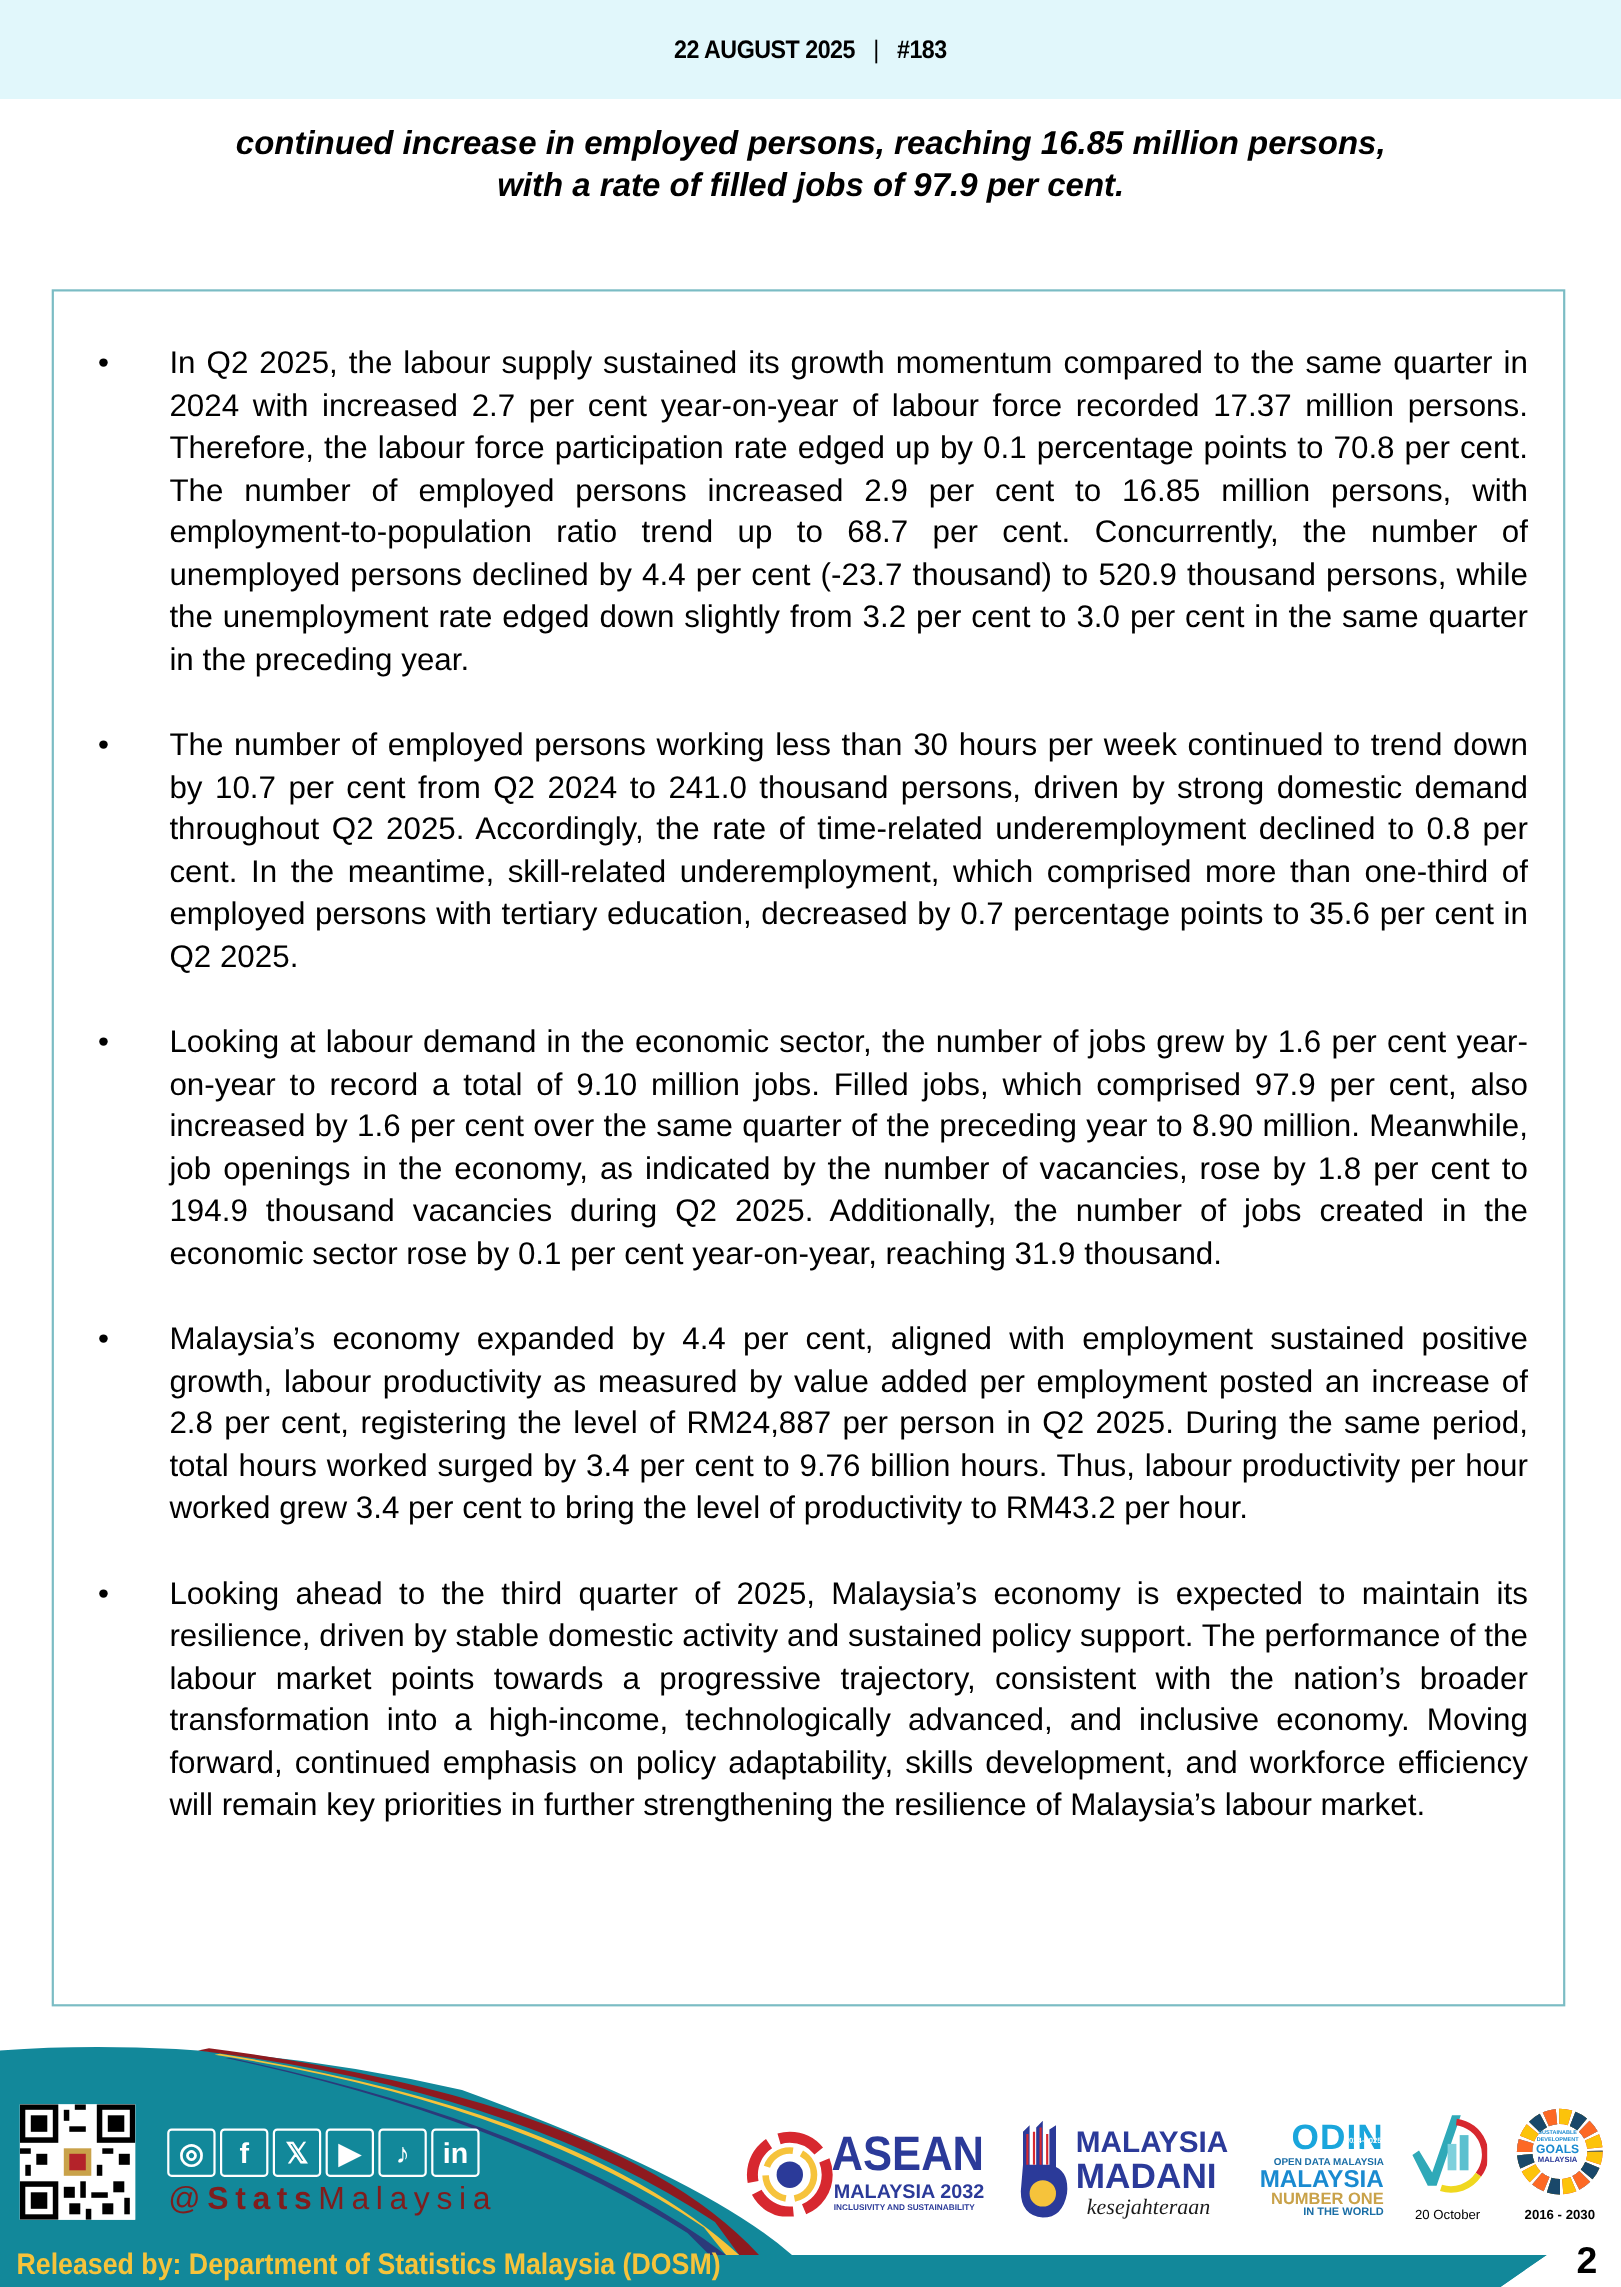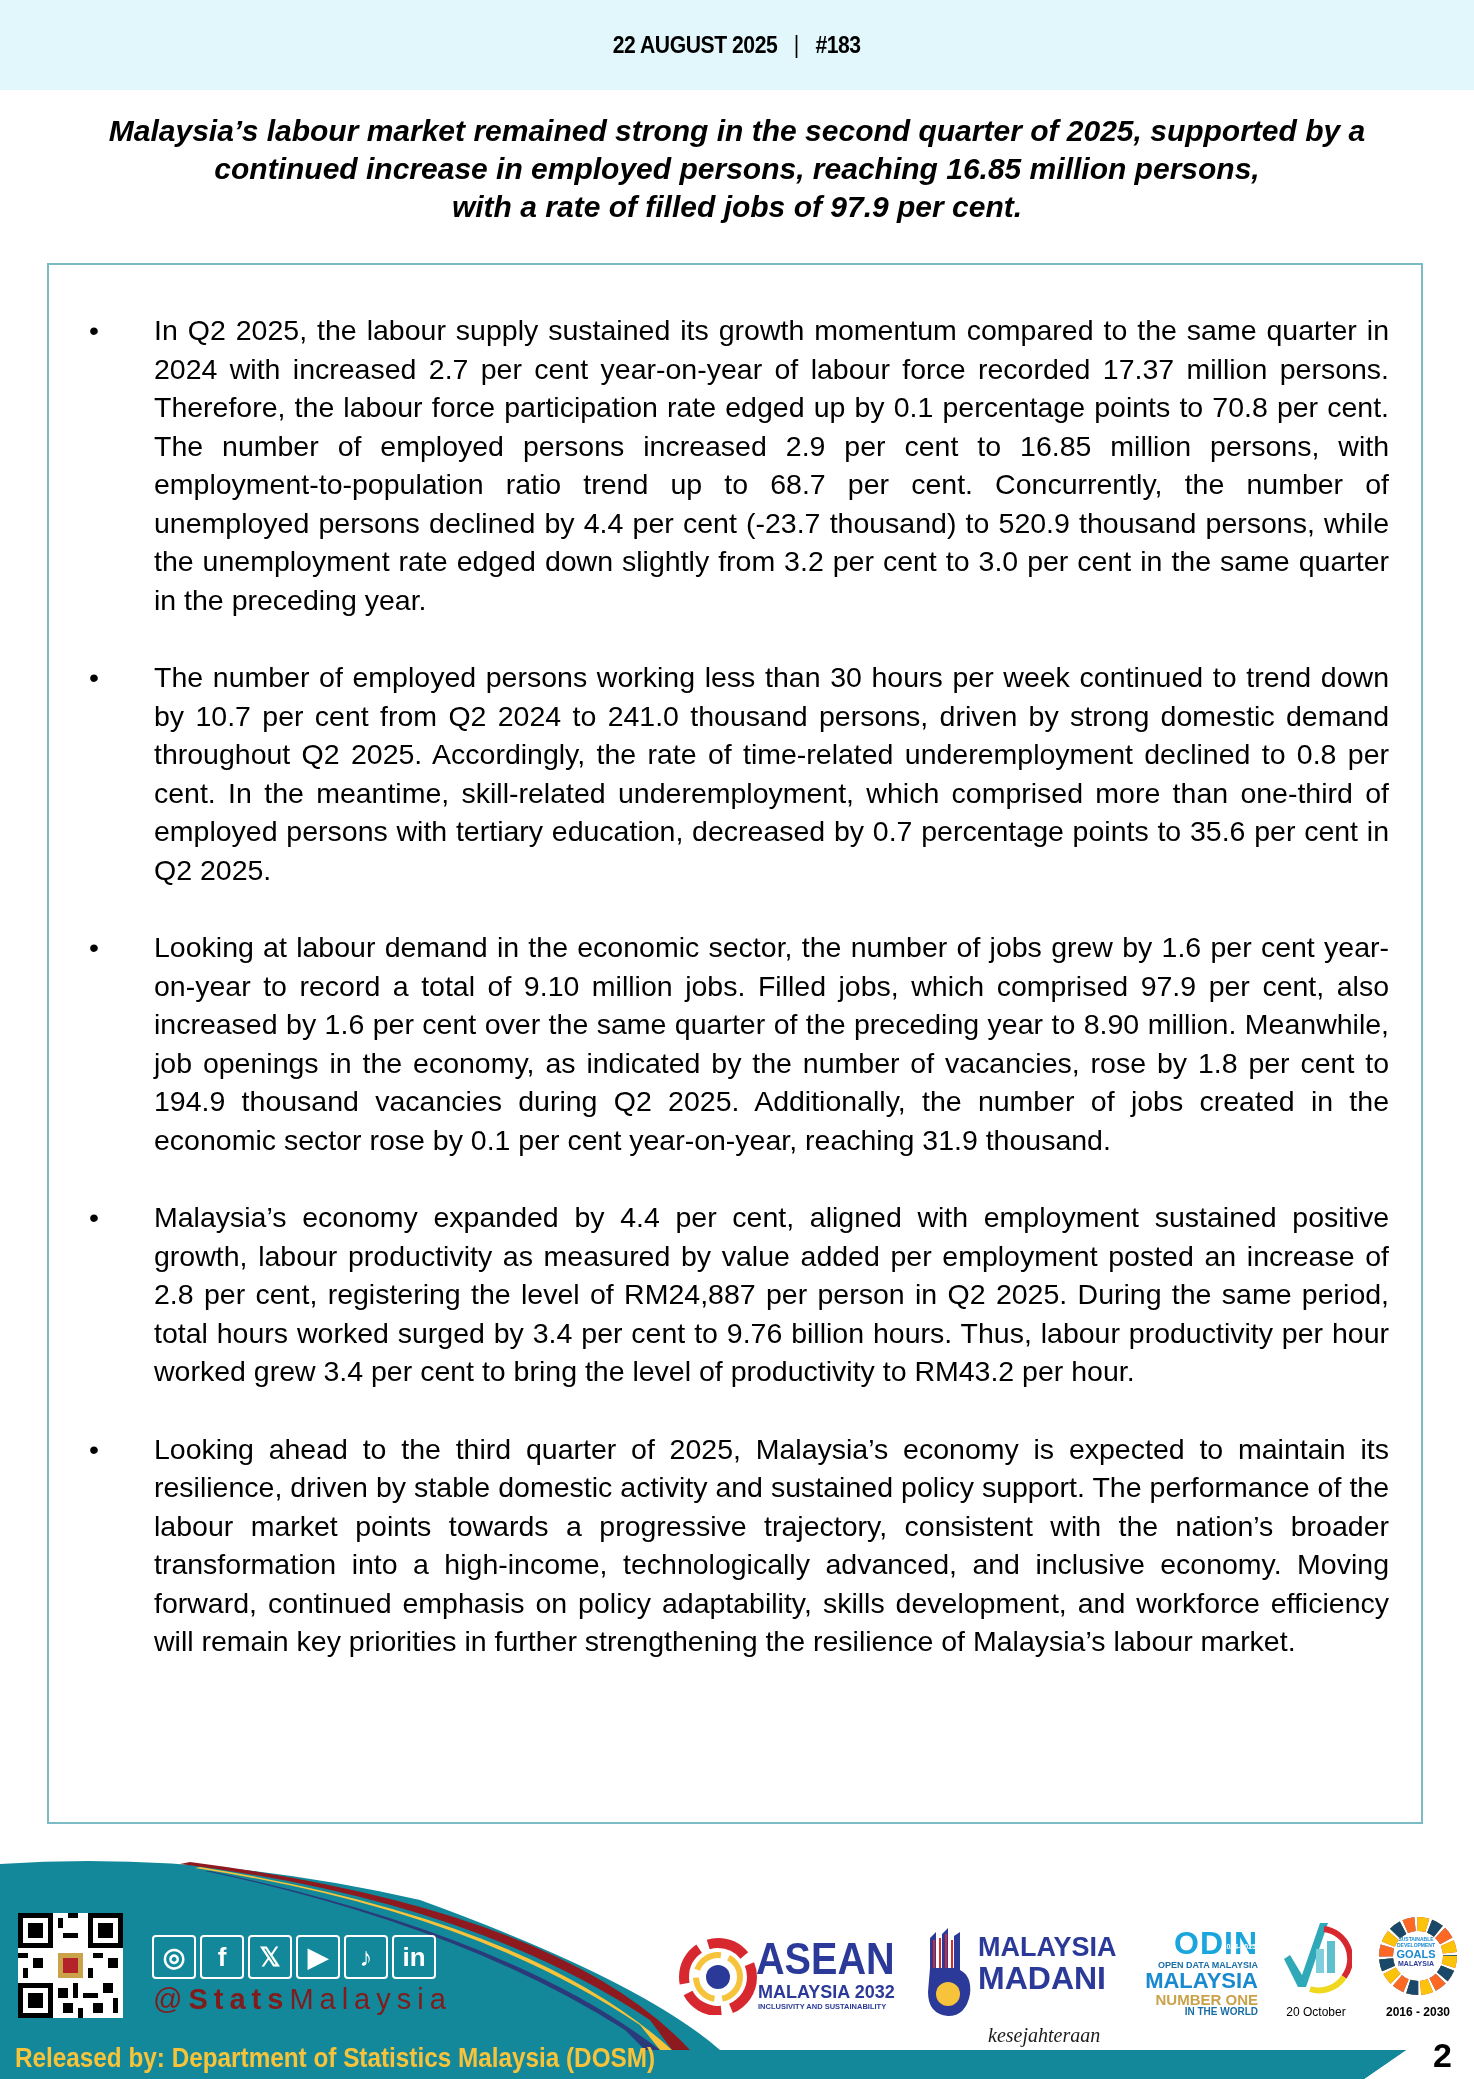--- a/index.html
+++ b/index.html
@@ -38,21 +38,20 @@
 </head>
 <body>
 
 <div class="topbar">
   <div class="date">
     <span>22 AUGUST 2025</span><span class="sep">|</span><span>#183</span>
   </div>
 </div>
 
 <div class="headline">
-  <div>Malaysia’s labour market remained strong in the second quarter of 2025, supported by a</div>
   <div>continued increase in employed persons, reaching 16.85 million persons,</div>
   <div>with a rate of filled jobs of 97.9 per cent.</div>
 </div>
 
 <div class="box">
   <ul class="bullets">
     <li>
       <span class="dot">•</span>
       <span>In Q2 2025, the labour supply sustained its growth momentum compared to the same quarter in 2024 with increased 2.7 per cent year-on-year of labour force recorded 17.37 million persons. Therefore, the labour force participation rate edged up by 0.1 percentage points to 70.8 per cent. The number of employed persons increased 2.9 per cent to 16.85 million persons, with employment-to-population ratio trend up to 68.7 per cent. Concurrently, the number of unemployed persons declined by 4.4 per cent (-23.7 thousand) to 520.9 thousand persons, while the unemployment rate edged down slightly from 3.2 per cent to 3.0 per cent in the same quarter in the preceding year.</span>
     </li>
@@ -144,21 +143,21 @@
 </div>
 
 <div class="logos" style="left:922px; top:1928px; width:200px; height:95px;">
   <svg width="56" height="90" viewBox="0 0 56 90" style="position:absolute; left:0; top:0;">
     <path d="M8,40 L8,10 L14,4 L14,40 L20,40 L20,6 L26,0 L26,40 L32,40 L32,8 L38,4 L38,42 Q50,48 48,66 Q44,88 26,88 Q6,86 6,64 Z" fill="#2b3a99"></path>
     <path d="M12,12 L12,40 M18,10 L18,40 M24,6 L24,40 M30,12 L30,40" stroke="#d7282f" stroke-width="2"></path>
     <circle cx="26" cy="66" r="12" fill="#f6c33b"></circle>
   </svg>
   <div class="logo-txt" style="position:absolute; left:56px; top:6px; color:#2b3a99; font-size:27px;">MALAYSIA</div>
   <div class="logo-txt" style="position:absolute; left:56px; top:34px; color:#2b3a99; font-size:32px;">MADANI</div>
-  <div style="position:absolute; left:66px; top:68px; color:#1a1a1a; font-size:20px; font-style:italic; font-family:'Liberation Serif', serif;margin-top:28px;">kesejahteraan</div>
+  <div style="position:absolute; left:66px; top:68px; color:#1a1a1a; font-size:20px; font-style:italic; font-family:'Liberation Serif', serif;">kesejahteraan</div>
 </div>
 
 <div class="logos" style="left:1143px; top:1927px; width:115px; height:90px; text-align:right;">
   <div class="logo-txt" style="color:#1aa6dc; font-size:32px; letter-spacing:1px;">ODIN</div>
   <div class="logo-txt" style="position:absolute; right:2px; top:16px; color:#fff; font-size:7px;">2024-2025</div>
   <div class="logo-txt" style="color:#1a6ea6; font-size:9px; margin-top:2px;">OPEN DATA MALAYSIA</div>
   <div class="logo-txt" style="color:#1a8ad0; font-size:22px;">MALAYSIA</div>
   <div class="logo-txt" style="color:#c9a24a; font-size:15px;">NUMBER ONE</div>
   <div class="logo-txt" style="color:#1a6ea6; font-size:10px;">IN THE WORLD</div>
 </div>

